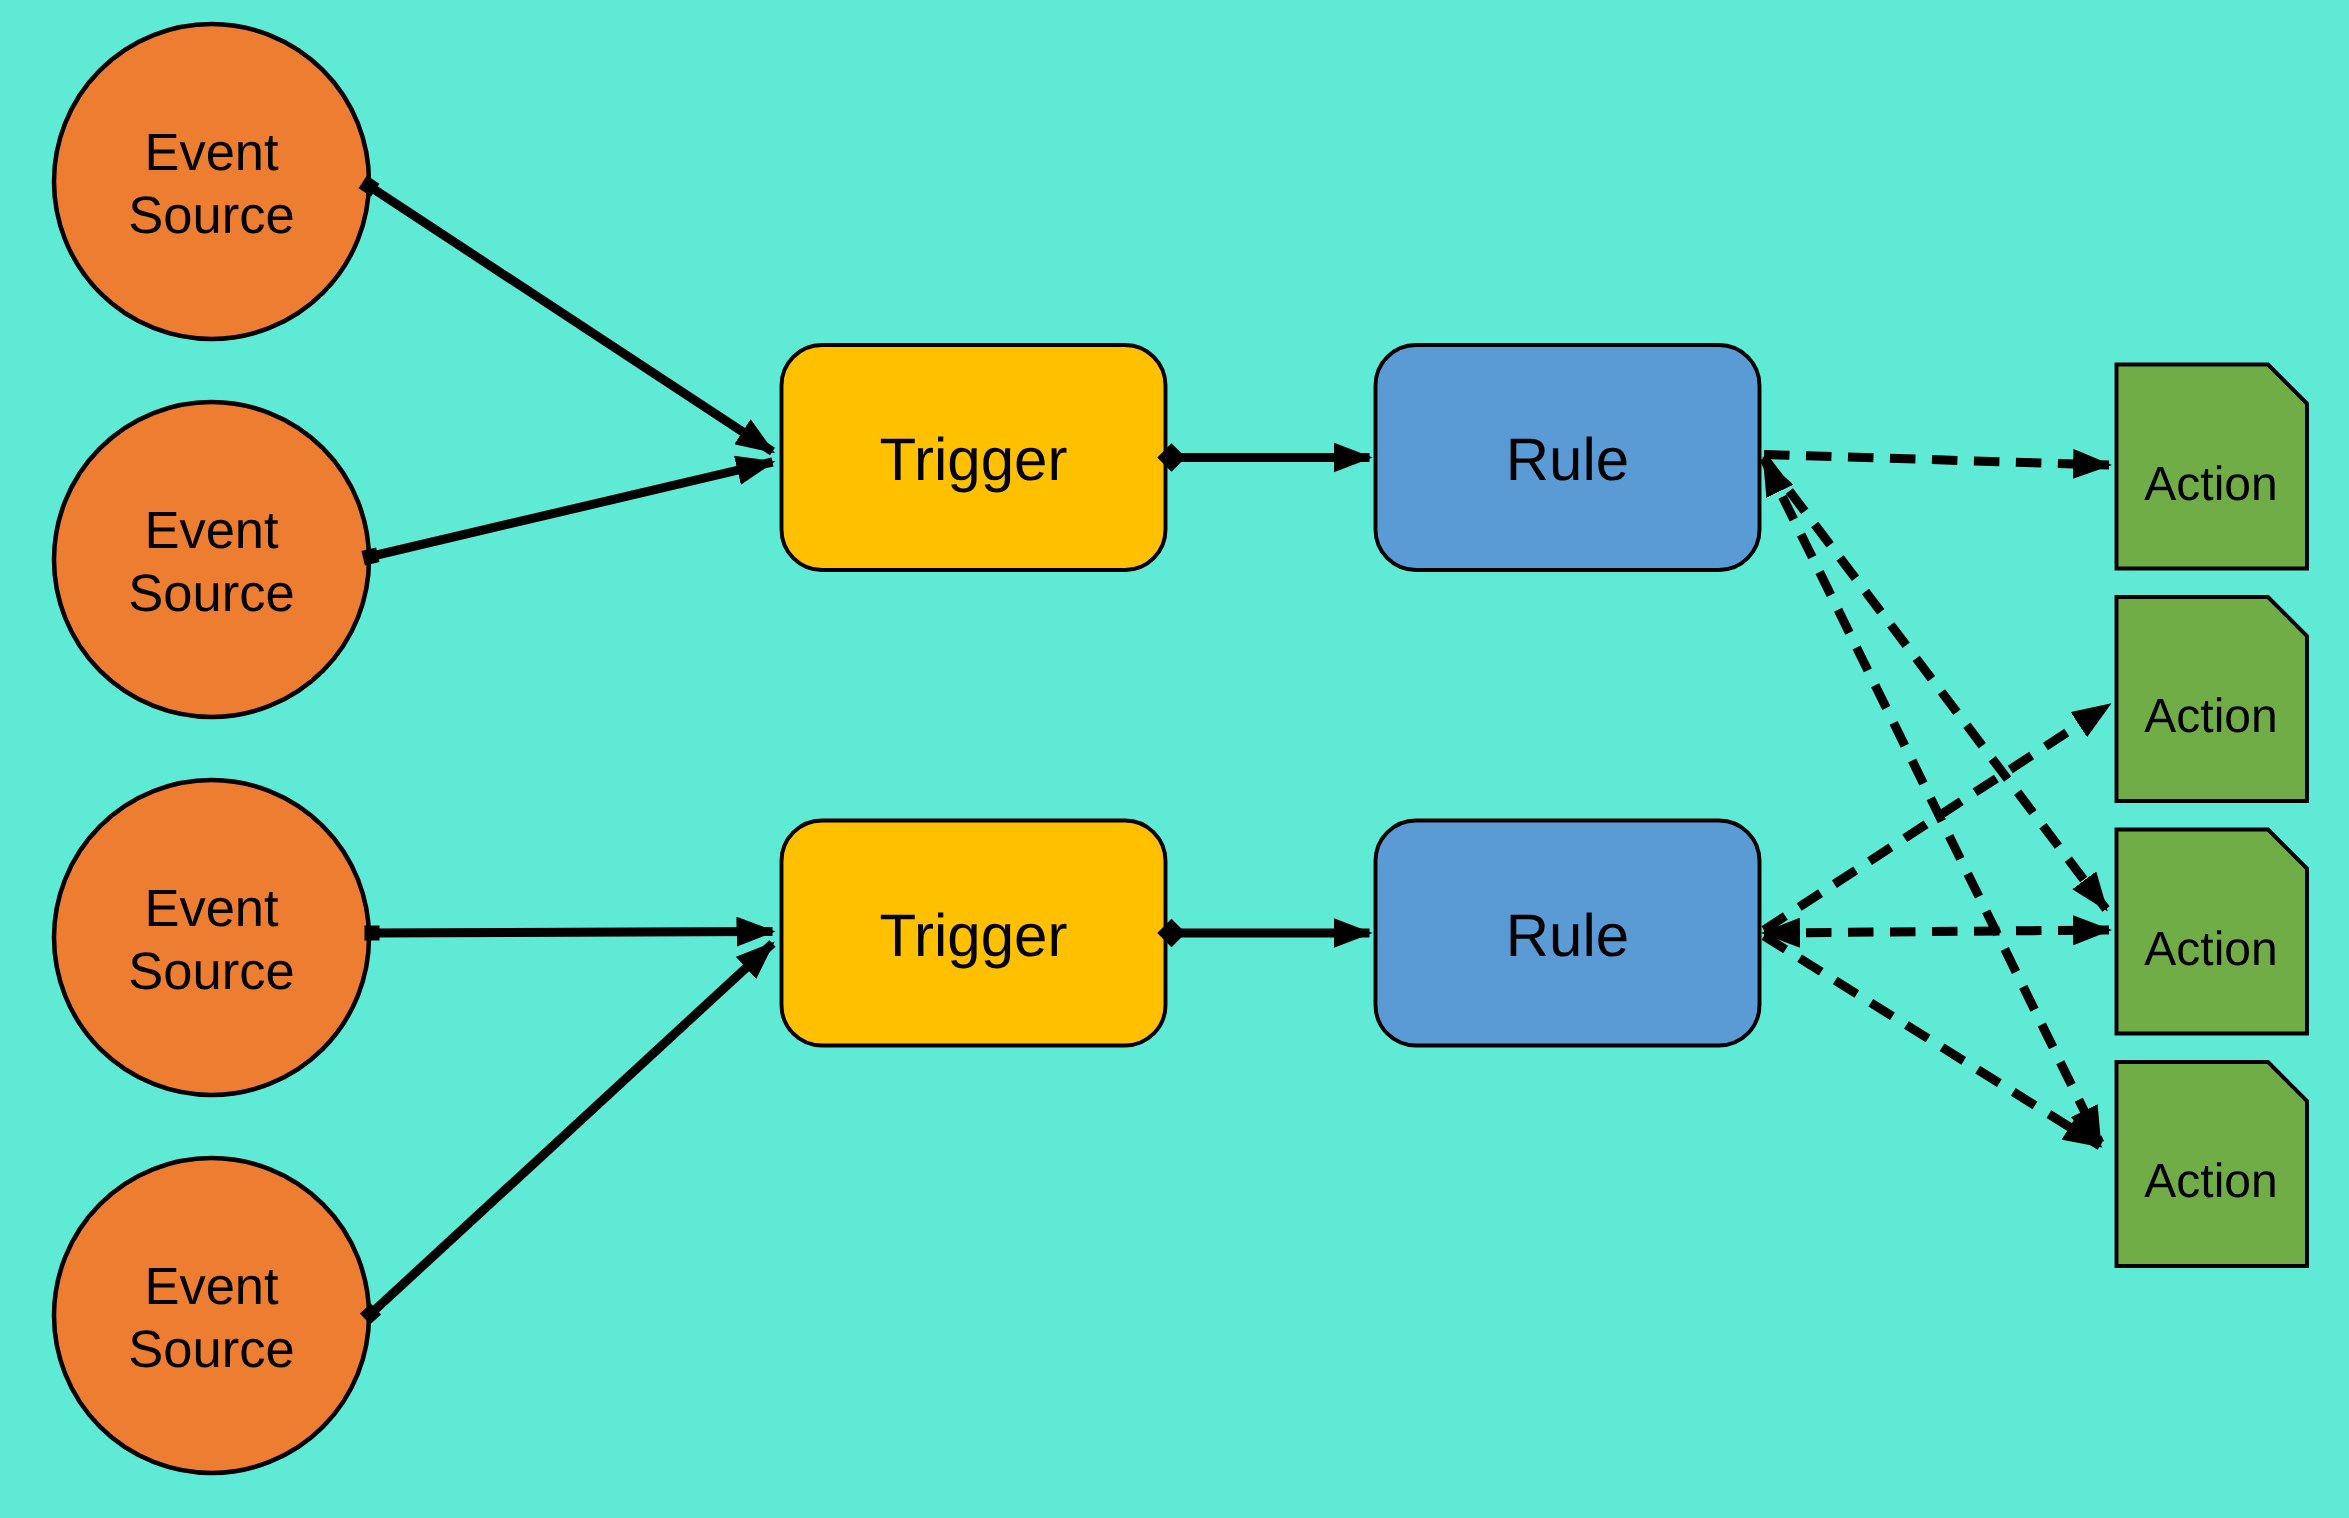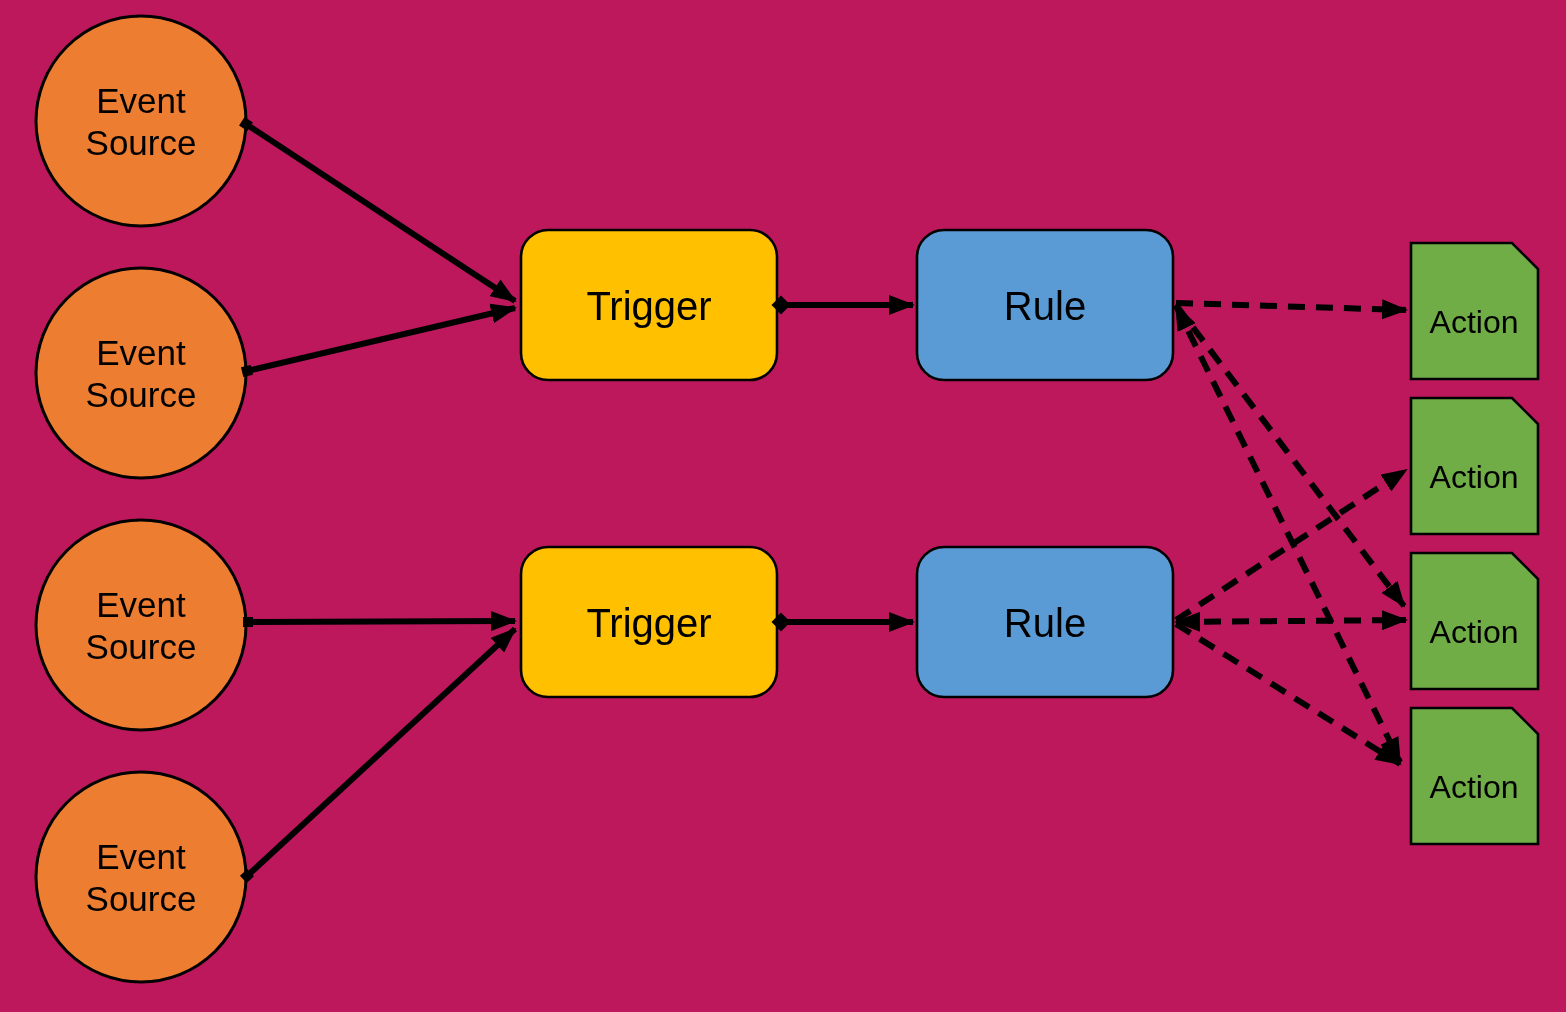--- a/index.html
+++ b/index.html
@@ -4,21 +4,21 @@
 <style>
   html, body {
     margin: 0;
     padding: 0;
     background: #ffffff;
   }
   .stage {
     position: relative;
     width: 1566px;
     height: 1012px;
-    background: #be185d;
+    background: #5eead4;
     overflow: hidden;
   }
   svg {
     display: block;
     font-family: "Liberation Sans", "DejaVu Sans", sans-serif;
   }
   .shape-outline {
     stroke: #000000;
     stroke-width: 2.6;
   }

